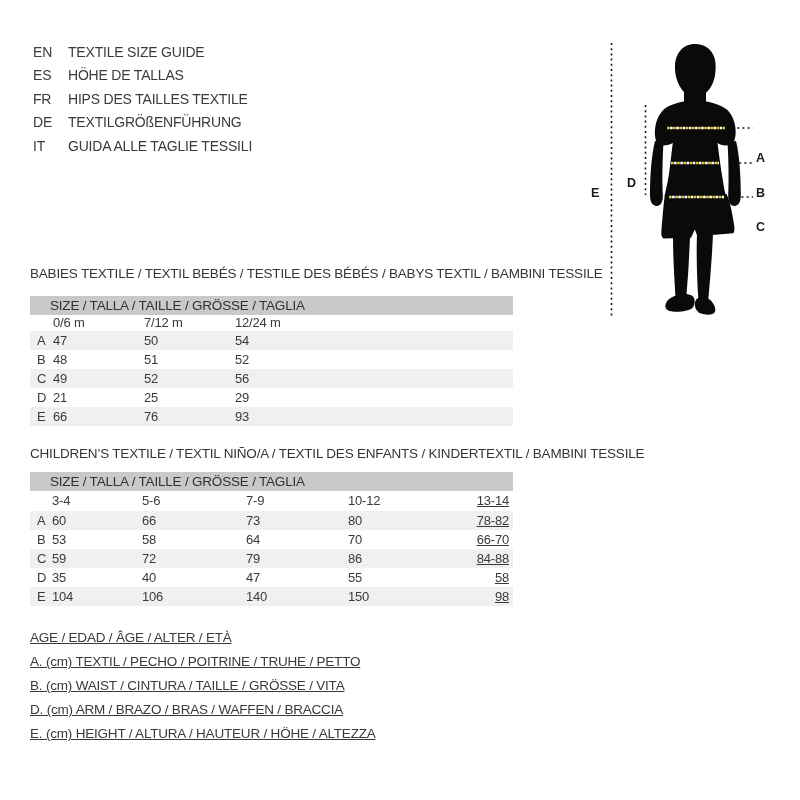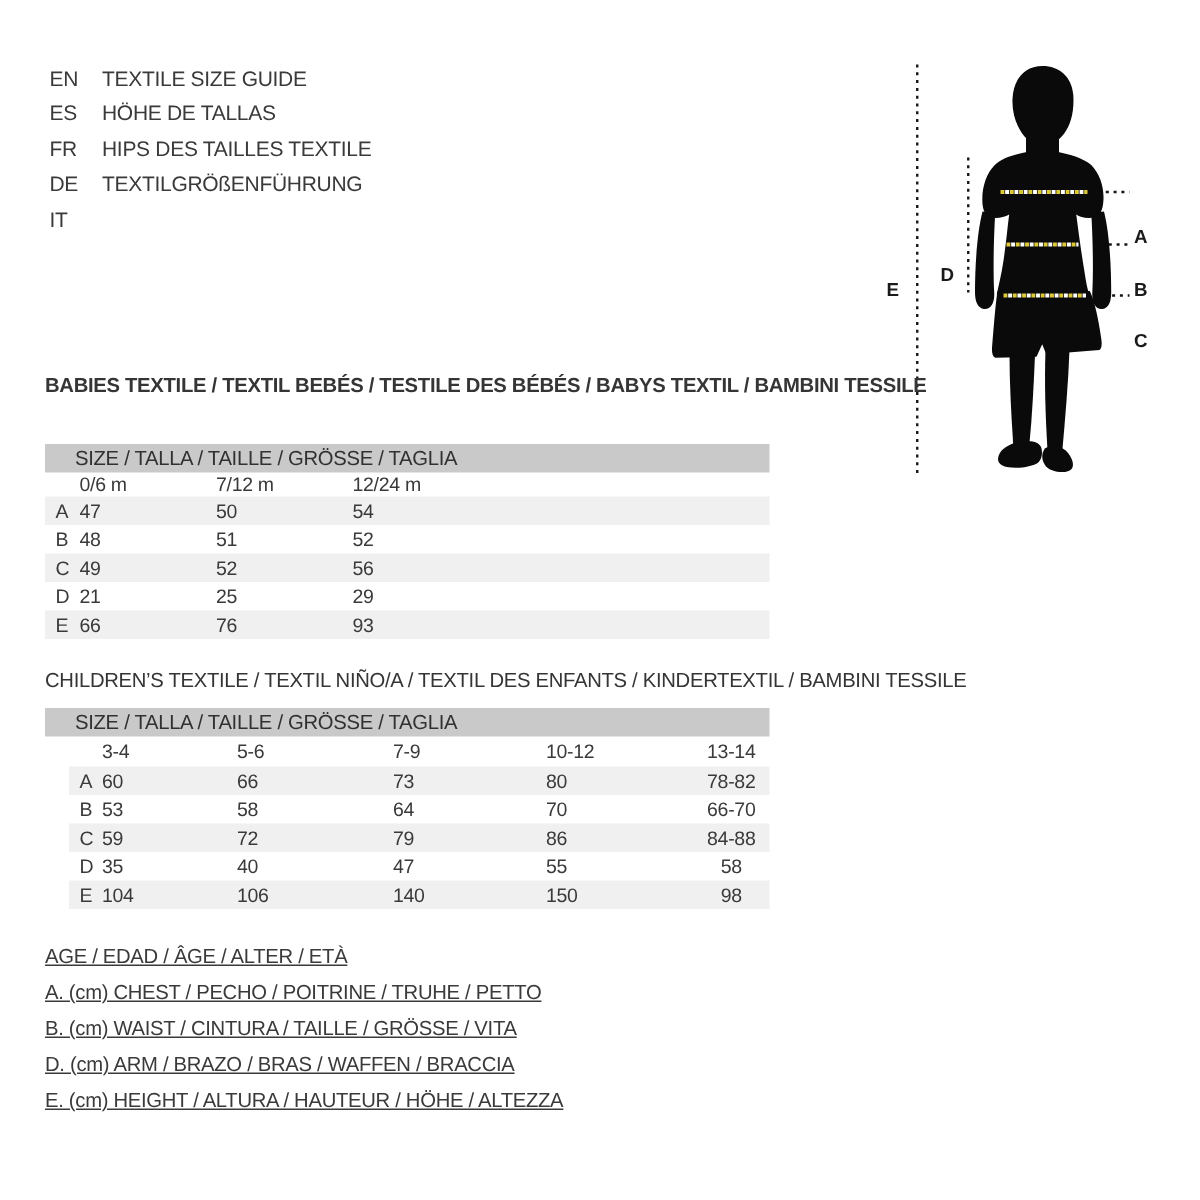--- a/index.html
+++ b/index.html
@@ -18,27 +18,27 @@
   .fig svg { position:absolute; left:0; top:0; }
   .fig-label { position:absolute; font-size:12.5px; font-weight:bold; color:#1b1b1b; letter-spacing:0; }
 
   
   .section-title { position:absolute; left:30px; font-size:13.5px; color:#353535; white-space:nowrap; }
 
   
   .tbl { position:absolute; left:30px; width:483px; font-size:13px; color:#3a3a3a; }
   .tbl-bar { height:19px; line-height:19px; background:#c9c9c9; padding-left:20px; font-size:13.5px; color:#313131; }
   .grid-b { display:grid; grid-template-columns:23px 91px 91px 91px 1fr; }
-  .grid-c { display:grid; grid-template-columns:22px 90px 104px 102px 102px 1fr;margin-left:16px; }
+  .grid-c { display:grid; grid-template-columns:22px 90px 104px 102px 102px 1fr; }
   .tbl-cols-b { height:16px; line-height:16px; }
   .tbl-cols-c { height:20px; line-height:20px; }
   .tbl-row { height:19px; line-height:19px; }
   .tbl-row.stripe { background:#f0f0f0; }
   .cell { text-align:left; }
-  .cell-last { text-align:center; padding-right:4px; }
+  .cell-last { text-align:right; padding-right:4px;text-decoration:underline; }
   .cell-label { text-align:left; padding-left:7px; }
 
   
   .legend { position:absolute; left:30px; top:626px; font-size:13.5px; line-height:24px; color:#3a3a3a;text-decoration:underline; }
 </style>
 </head>
 <body>
 
 <div class="page">
 
@@ -54,20 +54,21 @@
     <div class="lang-row">
       <span class="lang-code">FR</span>
       <span>HIPS DES TAILLES TEXTILE</span>
     </div>
     <div class="lang-row">
       <span class="lang-code">DE</span>
       <span>TEXTILGRÖßENFÜHRUNG</span>
     </div>
     <div class="lang-row">
       <span class="lang-code">IT</span>
+      <span>GUIDA ALLE TAGLIE TESSILI</span>
     </div>
   </div>
 
   <div class="fig">
     <svg width="210" height="298" viewBox="585 30 210 298">
 
       <g stroke-width="1.6" stroke-dasharray="2 3.2" fill="none" stroke="#161616">
         <line x1="611.5" y1="43" x2="611.5" y2="318"></line>
         <line x1="645.5" y1="105" x2="645.5" y2="195"></line>
         <line x1="732" y1="128" x2="753" y2="128"></line>
@@ -98,21 +99,21 @@
       </g>
     </svg>
 
     <span class="fig-label" style="left:171px; top:121px;">A</span>
     <span class="fig-label" style="left:171px; top:156px;">B</span>
     <span class="fig-label" style="left:171px; top:190px;">C</span>
     <span class="fig-label" style="left:42px;  top:146px;">D</span>
     <span class="fig-label" style="left:6px;   top:156px;">E</span>
   </div>
 
-  <div class="section-title" style="top:249px;font-weight:bold;">BABIES TEXTILE / TEXTIL BEBÉS / TESTILE DES BÉBÉS / BABYS TEXTIL / BAMBINI TESSILE</div>
+  <div class="section-title" style="top:266px;">BABIES TEXTILE / TEXTIL BEBÉS / TESTILE DES BÉBÉS / BABYS TEXTIL / BAMBINI TESSILE</div>
 
   <div class="tbl" style="top:296px;">
     <div class="tbl-bar">SIZE / TALLA / TAILLE / GRÖSSE / TAGLIA</div>
     <div class="grid-b tbl-cols-b">
       <div class="cell-label"></div>
       <div class="cell">0/6 m</div>
       <div class="cell">7/12 m</div>
       <div class="cell">12/24 m</div>
       <div></div>
     </div>
@@ -202,19 +203,19 @@
       <div class="cell">104</div>
       <div class="cell">106</div>
       <div class="cell">140</div>
       <div class="cell">150</div>
       <div class="cell-last">98</div>
     </div>
   </div>
 
   <div class="legend">
     <div>AGE / EDAD / ÂGE / ALTER / ETÀ</div>
-    <div>A. (cm) CHEST / PECHO / POITRINE / TRUHE / PETTO</div>
+    <div>A. (cm) TEXTIL / PECHO / POITRINE / TRUHE / PETTO</div>
     <div>B. (cm) WAIST / CINTURA / TAILLE / GRÖSSE / VITA</div>
     <div>D. (cm) ARM / BRAZO / BRAS / WAFFEN / BRACCIA</div>
     <div>E. (cm) HEIGHT / ALTURA / HAUTEUR / HÖHE / ALTEZZA</div>
   </div>
 
 </div>
 
 </body></html>

